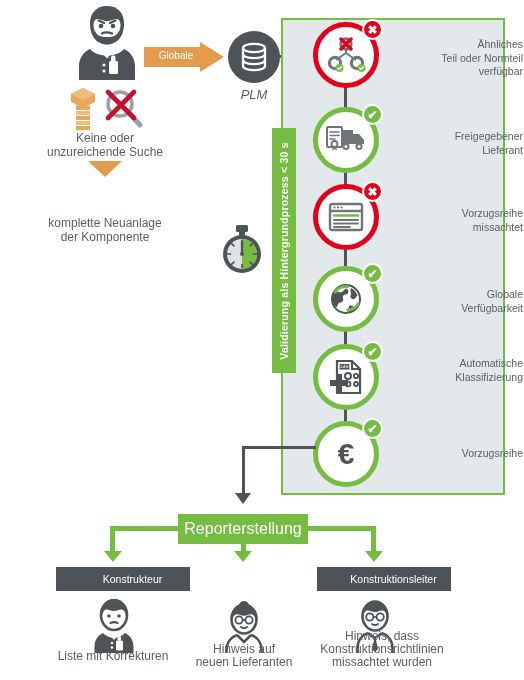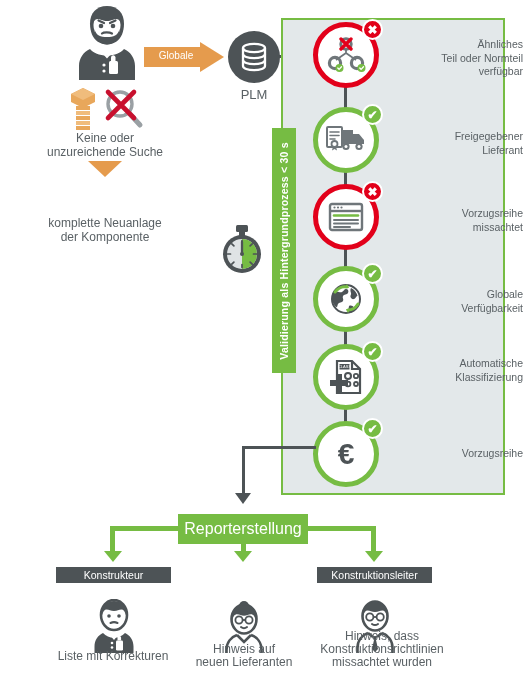--- a/index.html
+++ b/index.html
@@ -183,25 +183,26 @@
     align-items: center;
     justify-content: center;
   }
   #report-box .report-text {
     color: #ffffff;
     font-size: 16px;
   }
   .role-box {
     position: absolute;
     top: 567px;
-    height: 16px;
+    height: 24px;
     background: #4d5356;
     display: flex;
     align-items: center;
     justify-content: center;
+    padding-left: 19px;
   }
   .role-box .role-text {
     color: #ffffff;
     font-size: 10.5px;
   }
   .green-line { position: absolute; background: #76bc43; }
   .green-arrow-down {
     position: absolute;
     width: 0; height: 0;
     border-left: 9px solid transparent;
@@ -285,21 +286,21 @@
   </div>
 
   <div class="plm-circle" style="left:228px; top:31px;">
     <svg width="30" height="30" viewBox="0 0 30 30">
       <ellipse cx="15" cy="6" rx="11" ry="4.2" fill="none" stroke="#ffffff" stroke-width="2.3"></ellipse>
       <path d="M4 6v18c0 2.3 4.9 4.2 11 4.2s11-1.9 11-4.2V6" fill="none" stroke="#ffffff" stroke-width="2.3"></path>
       <path d="M4 12c0 2.3 4.9 4.2 11 4.2s11-1.9 11-4.2" fill="none" stroke="#ffffff" stroke-width="2.3"></path>
       <path d="M4 18c0 2.3 4.9 4.2 11 4.2s11-1.9 11-4.2" fill="none" stroke="#ffffff" stroke-width="2.3"></path>
     </svg>
   </div>
-  <div class="abs label" style="left:214px; top:88px; width:80px; font-size:13px;">PLM</div>
+  <div class="abs label" style="left:214px; top:88px; width:80px; font-size:13px;font-style:italic;">PLM</div>
 
   <div class="gray-line" style="left:268px; top:55px; width:60px; height:3px;"></div>
 
   <div class="abs" style="left:218px; top:224px;">
     <svg width="48" height="52" viewBox="0 0 48 52">
       <rect x="18" y="1" width="12" height="7" rx="1.5" fill="#4d5356"></rect>
       <rect x="21" y="7" width="6" height="5" fill="#4d5356"></rect>
       <circle cx="24" cy="30" r="19" fill="#4d5356"></circle>
       <circle cx="24" cy="30" r="15" fill="#dfe3e5"></circle>
       <path d="M24 15a15 15 0 0 1 0 30z" fill="#76bc43"></path>

